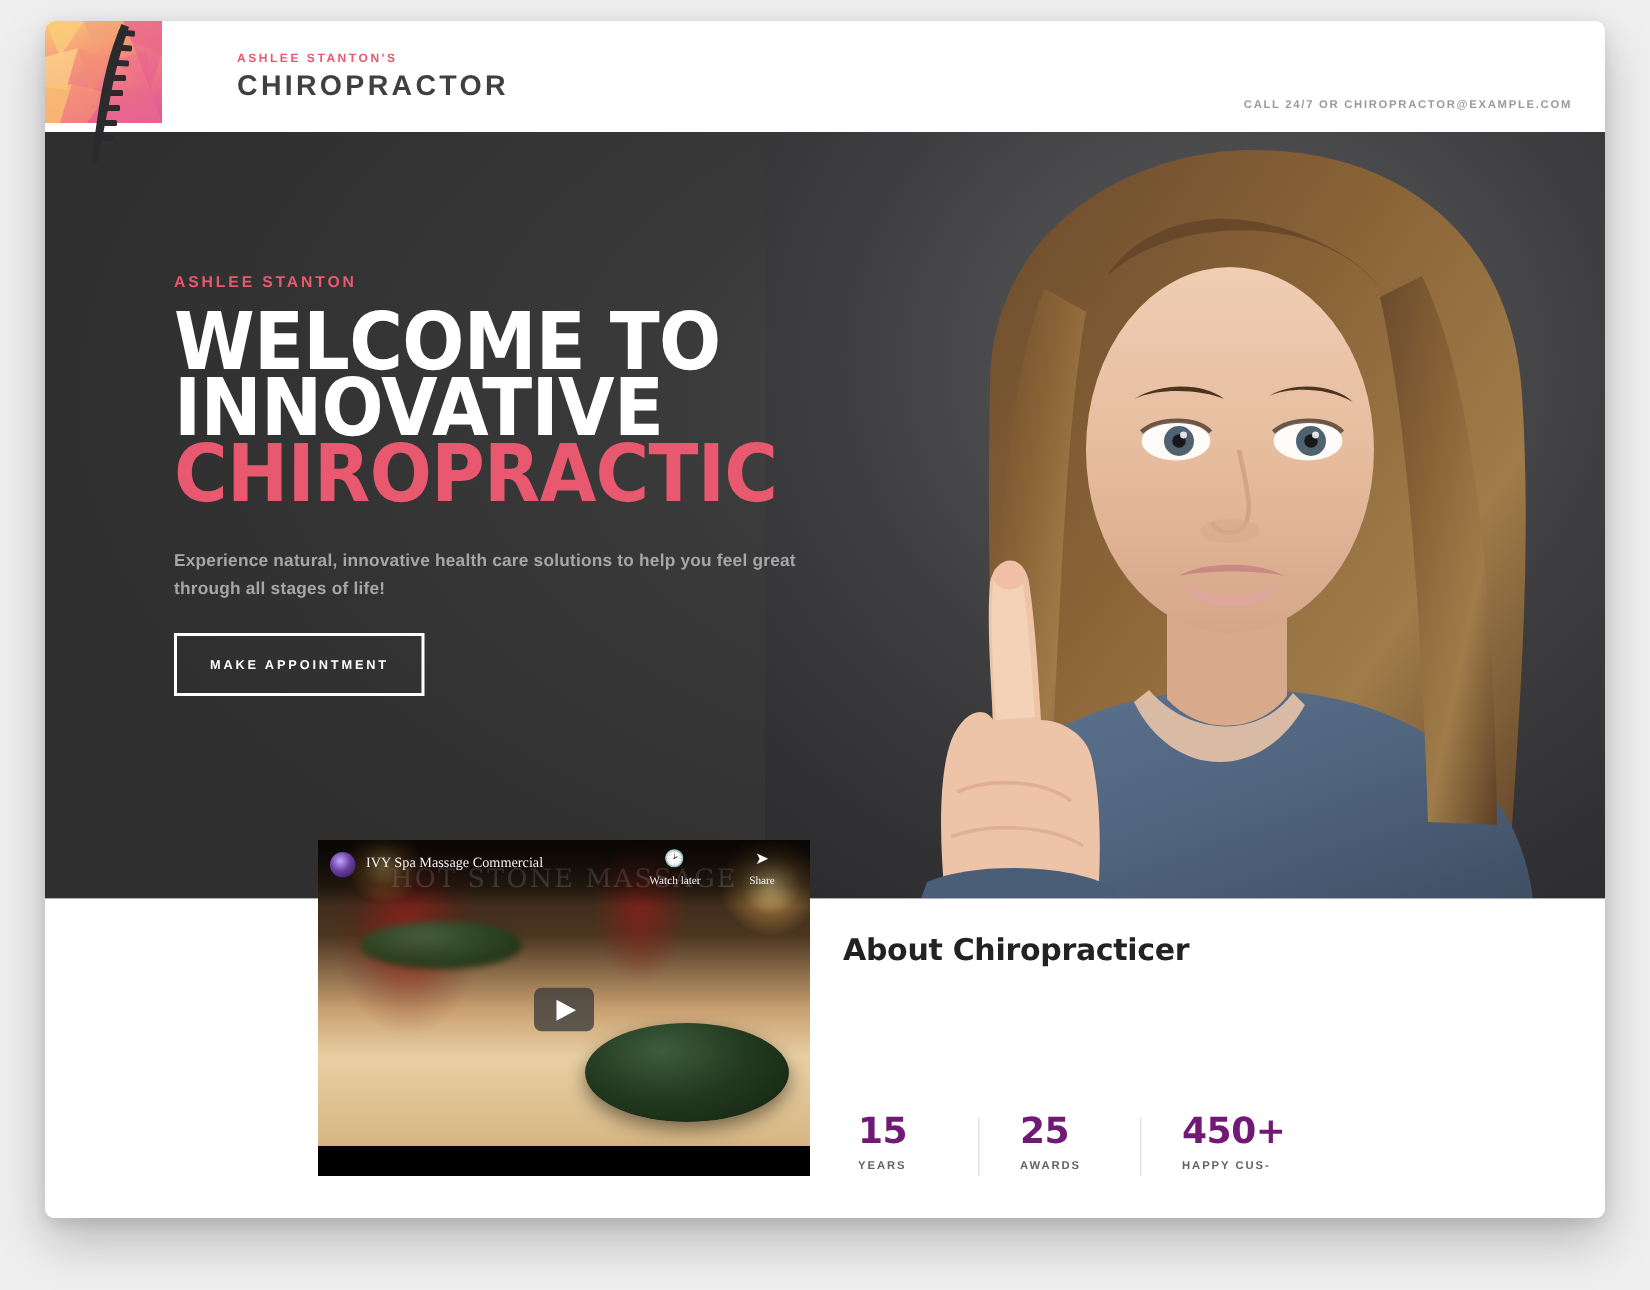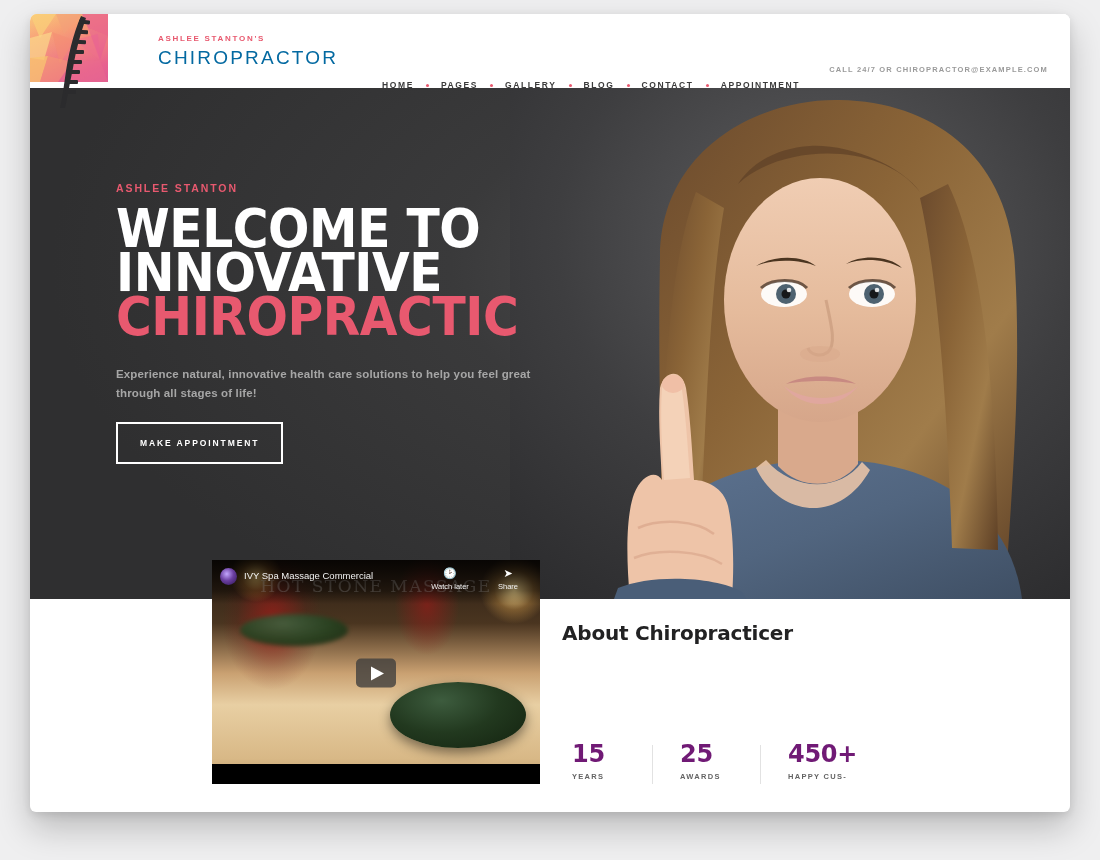--- a/index.html
+++ b/index.html
@@ -132,22 +132,22 @@
   .brand-eyebrow {
     font-size: 8px;
     font-weight: bold;
     letter-spacing: 1.7px;
     color: #e8596f;
     margin-bottom: 4px;
   }
   .brand-name {
     font-size: 19px;
     letter-spacing: 2.2px;
-    color: #0369a1;
-    font-weight: 400;
+    color: #404040;
+    font-weight: 700;
   }
 
   .main-nav {
     position: absolute;
     left: 340px;
     top: 66px;
     display: flex;
     align-items: center;
     gap: 0;
   }
@@ -327,20 +327,21 @@
 
   .yt-bar {
     position: absolute;
     left: 0; right: 0; top: 0;
     height: 44px;
     background: linear-gradient(to bottom, rgba(0,0,0,0.82) 0%, rgba(0,0,0,0.45) 70%, rgba(0,0,0,0) 100%);
     z-index: 5;
     padding: 6px 8px 0 8px;
     display: flex;
     align-items: flex-start;
+    font-family: Liberation Serif, serif;
   }
   .yt-avatar {
     width: 17px; height: 17px;
     border-radius: 50%;
     background: radial-gradient(circle at 40% 35%, #c3a6ff 0%, #6b3fa0 45%, #2b1350 100%);
     flex: none;
     margin-top: 2px;
   }
   .yt-title {
     margin-left: 7px;
@@ -485,33 +486,20 @@
           <rect x="7" y="64" width="11" height="4" rx="1" fill="#2b2b2d"></rect>
           <rect x="5" y="74" width="11" height="4" rx="1" fill="#2b2b2d"></rect>
         </svg>
       </div>
 
       <div class="brand">
         <div class="brand-eyebrow">ASHLEE STANTON'S</div>
         <div class="brand-name">CHIROPRACTOR</div>
       </div>
 
-      <div class="main-nav">
-        <a class="nav-item" href="#">HOME</a>
-        <span class="nav-dot"></span>
-        <a class="nav-item" href="#">PAGES</a>
-        <span class="nav-dot"></span>
-        <a class="nav-item" href="#">GALLERY</a>
-        <span class="nav-dot"></span>
-        <a class="nav-item" href="#">BLOG</a>
-        <span class="nav-dot"></span>
-        <a class="nav-item" href="#">CONTACT</a>
-        <span class="nav-dot"></span>
-        <a class="nav-item" href="#">APPOINTMENT</a>
-      </div>
 
       <div class="contact-block">
         <div class="contact-sub">CALL 24/7 OR CHIROPRACTOR@EXAMPLE.COM</div>
       </div>
     </div>
 
     <div class="hero">
 
       <div class="hero-photo">
         <svg viewBox="0 0 560 511" preserveAspectRatio="xMidYMid slice" width="560" height="511">

